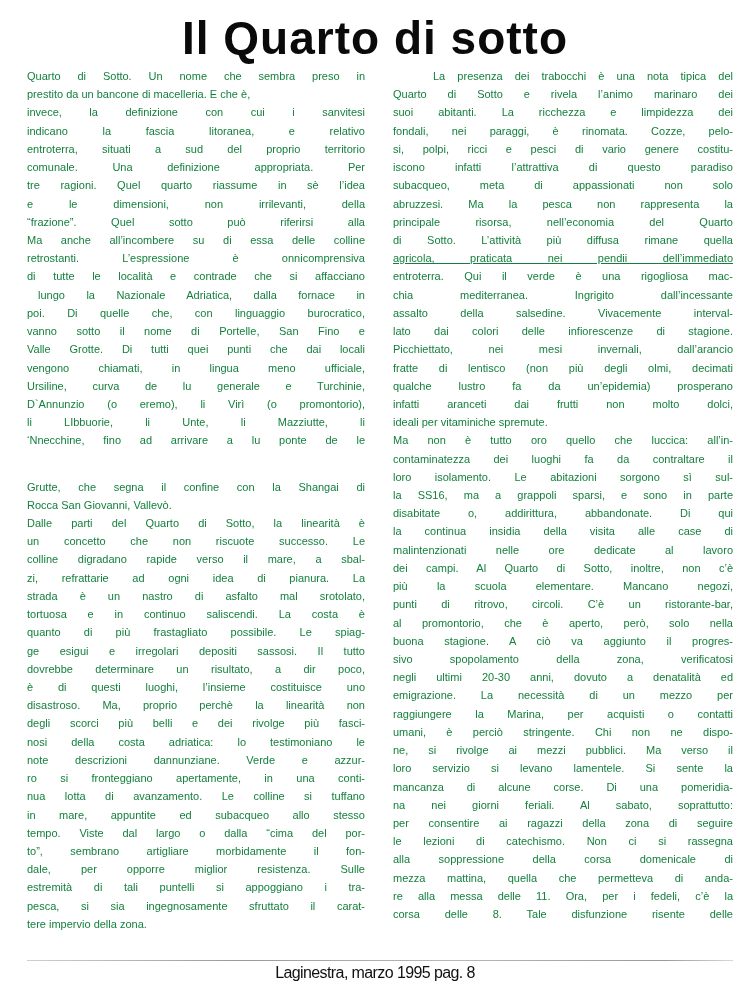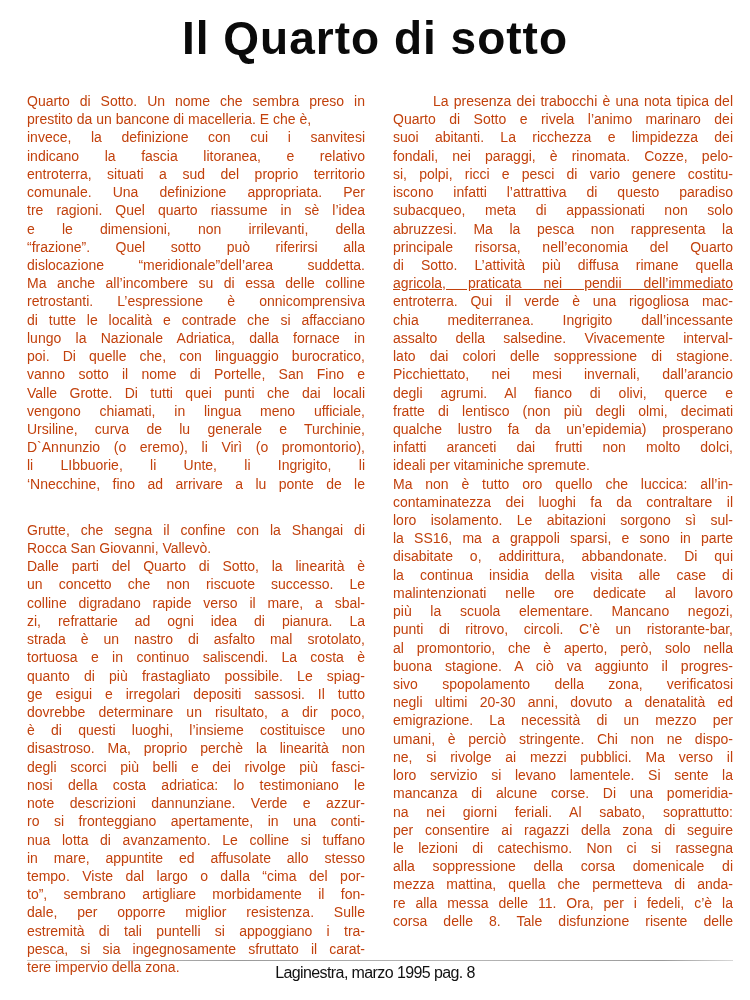--- a/index.html
+++ b/index.html
@@ -3,23 +3,23 @@
 <meta charset="utf-8">
 <style>
   html, body { margin: 0; padding: 0; background: #ffffff; }
   body { width: 750px; height: 1000px; position: relative; overflow: hidden; color: #111; }
   .title {
     position: absolute; left: 0; top: 10px; width: 750px; text-align: center;
     font-family: "Liberation Sans", sans-serif; font-weight: bold; font-size: 46px;
     letter-spacing: 1px; color: #0a0a0a; line-height: 56px;
   }
   .col {
-    position: absolute; top: 92px; width: 338px;
-    font-family: "Liberation Sans", sans-serif; font-size: 14px; line-height: 25.9px;
-    color: #c2410c;
+    position: absolute; top: 67px; width: 338px;
+    font-family: "Liberation Sans", sans-serif; font-size: 11px; line-height: 25.9px;
+    color: #15803d;
   }
   .col.left { left: 27px; }
   .col.right { left: 393px; width: 340px; }
   .line {
     display: block; height: 25.9px; white-space: nowrap; overflow: visible;
     text-align: justify; text-align-last: justify;
   }
   .line.last { text-align-last: left; }
   .rule {
     position: absolute; left: 27px; top: 960px; width: 706px; height: 1px;
@@ -38,52 +38,51 @@
 <div class="col left" id="col-left">
     <span class="line" style="height: 18.2292px; line-height: 18.2292px;">Quarto di Sotto. Un nome che sembra preso in</span>
     <span class="line last" style="height: 18.2292px; line-height: 18.2292px;">prestito da un bancone di macelleria. E che è,</span>
     <span class="line" style="height: 18.2292px; line-height: 18.2292px;">invece, la definizione con cui i sanvitesi</span>
     <span class="line" style="height: 18.2292px; line-height: 18.2292px;">indicano la fascia litoranea, e relativo</span>
     <span class="line" style="height: 18.2292px; line-height: 18.2292px;">entroterra, situati a sud del proprio territorio</span>
     <span class="line" style="height: 18.2292px; line-height: 18.2292px;">comunale. Una definizione appropriata. Per</span>
     <span class="line" style="height: 18.2292px; line-height: 18.2292px;">tre ragioni. Quel quarto riassume in sè l’idea</span>
     <span class="line" style="height: 18.2292px; line-height: 18.2292px;">e le dimensioni, non irrilevanti, della</span>
     <span class="line" style="height: 18.2292px; line-height: 18.2292px;">“frazione”. Quel sotto può riferirsi alla</span>
-    <span class="line" style="height: 18.2292px; line-height: 18.2292px;">dislocazione “meridionale”dell’area suddetta.</span>
     <span class="line" style="height: 18.2292px; line-height: 18.2292px;">Ma anche all’incombere su di essa delle colline</span>
     <span class="line" style="height: 18.2292px; line-height: 18.2292px;">retrostanti. L’espressione è onnicomprensiva</span>
     <span class="line" style="height: 18.2292px; line-height: 18.2292px;">di tutte le località e contrade che si affacciano</span>
-    <span class="line" style="height: 18.2292px; line-height: 18.2292px;">lungo la Nazionale Adriatica, dalla fornace in</span>
+    <span class="line" style="height: 18.2292px; line-height: 18.2292px; margin-left: 11px;">lungo la Nazionale Adriatica, dalla fornace in</span>
     <span class="line" style="height: 18.2292px; line-height: 18.2292px;">poi. Di quelle che, con linguaggio burocratico,</span>
     <span class="line" style="height: 18.2292px; line-height: 18.2292px;">vanno sotto il nome di Portelle, San Fino e</span>
     <span class="line" style="height: 18.2292px; line-height: 18.2292px;">Valle Grotte. Di tutti quei punti che dai locali</span>
     <span class="line" style="height: 18.2292px; line-height: 18.2292px;">vengono chiamati, in lingua meno ufficiale,</span>
     <span class="line" style="height: 18.2292px; line-height: 18.2292px;">Ursiline, curva de lu generale e Turchinie,</span>
     <span class="line" style="height: 18.2292px; line-height: 18.2292px;">D`Annunzio (o eremo), li Virì (o promontorio),</span>
-    <span class="line" style="height: 18.2292px; line-height: 18.2292px;">li LIbbuorie, li Unte, li Ingrigito, li</span>
+    <span class="line" style="height: 18.2292px; line-height: 18.2292px;">li LIbbuorie, li Unte, li Mazziutte, li</span>
     <span class="line" style="height: 18.2292px; line-height: 18.2292px;">‘Nnecchine, fino ad arrivare a lu ponte de le</span>
     <span class="line" style="height: 18.2292px; line-height: 18.2292px; margin-top: 28px;">Grutte, che segna il confine con la Shangai di</span>
     <span class="line last" style="height: 18.2292px; line-height: 18.2292px;">Rocca San Giovanni, Vallevò.</span>
     <span class="line" style="height: 18.2292px; line-height: 18.2292px;">Dalle parti del Quarto di Sotto, la linearità è</span>
     <span class="line" style="height: 18.2292px; line-height: 18.2292px;">un concetto che non riscuote successo. Le</span>
     <span class="line" style="height: 18.2292px; line-height: 18.2292px;">colline digradano rapide verso il mare, a sbal-</span>
     <span class="line" style="height: 18.2292px; line-height: 18.2292px;">zi, refrattarie ad ogni idea di pianura. La</span>
     <span class="line" style="height: 18.2292px; line-height: 18.2292px;">strada è un nastro di asfalto mal srotolato,</span>
     <span class="line" style="height: 18.2292px; line-height: 18.2292px;">tortuosa e in continuo saliscendi. La costa è</span>
     <span class="line" style="height: 18.2292px; line-height: 18.2292px;">quanto di più frastagliato possibile. Le spiag-</span>
     <span class="line" style="height: 18.2292px; line-height: 18.2292px;">ge esigui e irregolari depositi sassosi. Il tutto</span>
     <span class="line" style="height: 18.2292px; line-height: 18.2292px;">dovrebbe determinare un risultato, a dir poco,</span>
     <span class="line" style="height: 18.2292px; line-height: 18.2292px;">è di questi luoghi, l’insieme costituisce uno</span>
     <span class="line" style="height: 18.2292px; line-height: 18.2292px;">disastroso. Ma, proprio perchè la linearità non</span>
     <span class="line" style="height: 18.2292px; line-height: 18.2292px;">degli scorci più belli e dei rivolge più fasci-</span>
     <span class="line" style="height: 18.2292px; line-height: 18.2292px;">nosi della costa adriatica: lo testimoniano le</span>
     <span class="line" style="height: 18.2292px; line-height: 18.2292px;">note descrizioni dannunziane. Verde e azzur-</span>
     <span class="line" style="height: 18.2292px; line-height: 18.2292px;">ro si fronteggiano apertamente, in una conti-</span>
     <span class="line" style="height: 18.2292px; line-height: 18.2292px;">nua lotta di avanzamento. Le colline si tuffano</span>
-    <span class="line" style="height: 18.2292px; line-height: 18.2292px;">in mare, appuntite ed affusolate allo stesso</span>
+    <span class="line" style="height: 18.2292px; line-height: 18.2292px;">in mare, appuntite ed subacqueo allo stesso</span>
     <span class="line" style="height: 18.2292px; line-height: 18.2292px;">tempo. Viste dal largo o dalla “cima del por-</span>
     <span class="line" style="height: 18.2292px; line-height: 18.2292px;">to”, sembrano artigliare morbidamente il fon-</span>
     <span class="line" style="height: 18.2292px; line-height: 18.2292px;">dale, per opporre miglior resistenza. Sulle</span>
     <span class="line" style="height: 18.2292px; line-height: 18.2292px;">estremità di tali puntelli si appoggiano i tra-</span>
     <span class="line" style="height: 18.2292px; line-height: 18.2292px;">pesca, si sia ingegnosamente sfruttato il carat-</span>
     <span class="line last" style="height: 18.2292px; line-height: 18.2292px;">tere impervio della zona.</span>
   </div>
 <div class="col right" id="col-right">
     <span class="line" style="height: 18.2292px; line-height: 18.2292px; margin-left: 40px;">La presenza dei trabocchi è una nota tipica del</span>
     <span class="line" style="height: 18.2292px; line-height: 18.2292px;">Quarto di Sotto e rivela l’animo marinaro dei</span>
@@ -92,41 +91,42 @@
     <span class="line" style="height: 18.2292px; line-height: 18.2292px;">si, polpi, ricci e pesci di vario genere costitu-</span>
     <span class="line" style="height: 18.2292px; line-height: 18.2292px;">iscono infatti l’attrattiva di questo paradiso</span>
     <span class="line" style="height: 18.2292px; line-height: 18.2292px;">subacqueo, meta di appassionati non solo</span>
     <span class="line" style="height: 18.2292px; line-height: 18.2292px;">abruzzesi. Ma la pesca non rappresenta la</span>
     <span class="line" style="height: 18.2292px; line-height: 18.2292px;">principale risorsa, nell’economia del Quarto</span>
     <span class="line" style="height: 18.2292px; line-height: 18.2292px;">di Sotto. L’attività più diffusa rimane quella</span>
     <span class="line" style="height: 18.2292px; line-height: 18.2292px; text-decoration: underline;">agricola, praticata nei pendii dell’immediato</span>
     <span class="line" style="height: 18.2292px; line-height: 18.2292px;">entroterra. Qui il verde è una rigogliosa mac-</span>
     <span class="line" style="height: 18.2292px; line-height: 18.2292px;">chia mediterranea. Ingrigito dall’incessante</span>
     <span class="line" style="height: 18.2292px; line-height: 18.2292px;">assalto della salsedine. Vivacemente interval-</span>
-    <span class="line" style="height: 18.2292px; line-height: 18.2292px;">lato dai colori delle soppressione di stagione.</span>
+    <span class="line" style="height: 18.2292px; line-height: 18.2292px;">lato dai colori delle infiorescenze di stagione.</span>
     <span class="line" style="height: 18.2292px; line-height: 18.2292px;">Picchiettato, nei mesi invernali, dall’arancio</span>
-    <span class="line" style="height: 18.2292px; line-height: 18.2292px;">degli agrumi. Al fianco di olivi, querce e</span>
     <span class="line" style="height: 18.2292px; line-height: 18.2292px;">fratte di lentisco (non più degli olmi, decimati</span>
     <span class="line" style="height: 18.2292px; line-height: 18.2292px;">qualche lustro fa da un’epidemia) prosperano</span>
     <span class="line" style="height: 18.2292px; line-height: 18.2292px;">infatti aranceti dai frutti non molto dolci,</span>
     <span class="line last" style="height: 18.2292px; line-height: 18.2292px;">ideali per vitaminiche spremute.</span>
     <span class="line" style="height: 18.2292px; line-height: 18.2292px;">Ma non è tutto oro quello che luccica: all’in-</span>
     <span class="line" style="height: 18.2292px; line-height: 18.2292px;">contaminatezza dei luoghi fa da contraltare il</span>
     <span class="line" style="height: 18.2292px; line-height: 18.2292px;">loro isolamento. Le abitazioni sorgono sì sul-</span>
     <span class="line" style="height: 18.2292px; line-height: 18.2292px;">la SS16, ma a grappoli sparsi, e sono in parte</span>
     <span class="line" style="height: 18.2292px; line-height: 18.2292px;">disabitate o, addirittura, abbandonate. Di qui</span>
     <span class="line" style="height: 18.2292px; line-height: 18.2292px;">la continua insidia della visita alle case di</span>
     <span class="line" style="height: 18.2292px; line-height: 18.2292px;">malintenzionati nelle ore dedicate al lavoro</span>
+    <span class="line" style="height: 18.2292px; line-height: 18.2292px;">dei campi. Al Quarto di Sotto, inoltre, non c’è</span>
     <span class="line" style="height: 18.2292px; line-height: 18.2292px;">più la scuola elementare. Mancano negozi,</span>
     <span class="line" style="height: 18.2292px; line-height: 18.2292px;">punti di ritrovo, circoli. C’è un ristorante-bar,</span>
     <span class="line" style="height: 18.2292px; line-height: 18.2292px;">al promontorio, che è aperto, però, solo nella</span>
     <span class="line" style="height: 18.2292px; line-height: 18.2292px;">buona stagione. A ciò va aggiunto il progres-</span>
     <span class="line" style="height: 18.2292px; line-height: 18.2292px;">sivo spopolamento della zona, verificatosi</span>
     <span class="line" style="height: 18.2292px; line-height: 18.2292px;">negli ultimi 20-30 anni, dovuto a denatalità ed</span>
     <span class="line" style="height: 18.2292px; line-height: 18.2292px;">emigrazione. La necessità di un mezzo per</span>
+    <span class="line" style="height: 18.2292px; line-height: 18.2292px;">raggiungere la Marina, per acquisti o contatti</span>
     <span class="line" style="height: 18.2292px; line-height: 18.2292px;">umani, è perciò stringente. Chi non ne dispo-</span>
     <span class="line" style="height: 18.2292px; line-height: 18.2292px;">ne, si rivolge ai mezzi pubblici. Ma verso il</span>
     <span class="line" style="height: 18.2292px; line-height: 18.2292px;">loro servizio si levano lamentele. Si sente la</span>
     <span class="line" style="height: 18.2292px; line-height: 18.2292px;">mancanza di alcune corse. Di una pomeridia-</span>
     <span class="line" style="height: 18.2292px; line-height: 18.2292px;">na nei giorni feriali. Al sabato, soprattutto:</span>
     <span class="line" style="height: 18.2292px; line-height: 18.2292px;">per consentire ai ragazzi della zona di seguire</span>
     <span class="line" style="height: 18.2292px; line-height: 18.2292px;">le lezioni di catechismo. Non ci si rassegna</span>
     <span class="line" style="height: 18.2292px; line-height: 18.2292px;">alla soppressione della corsa domenicale di</span>
     <span class="line" style="height: 18.2292px; line-height: 18.2292px;">mezza mattina, quella che permetteva di anda-</span>
     <span class="line" style="height: 18.2292px; line-height: 18.2292px;">re alla messa delle 11. Ora, per i fedeli, c’è la</span>

